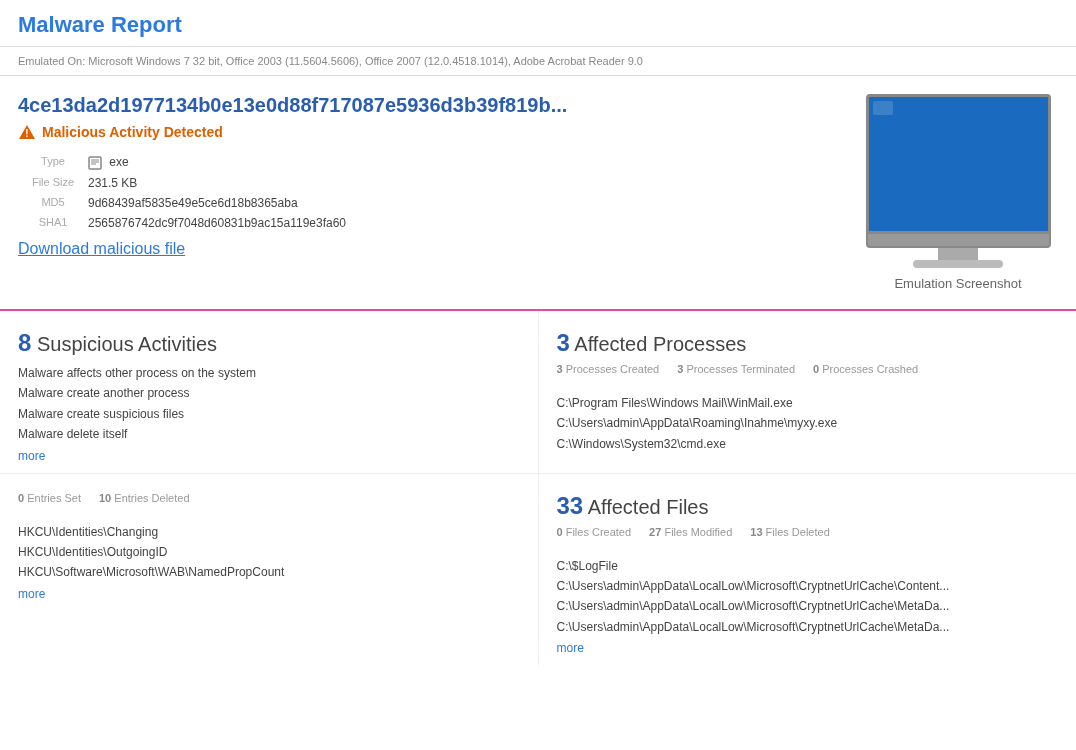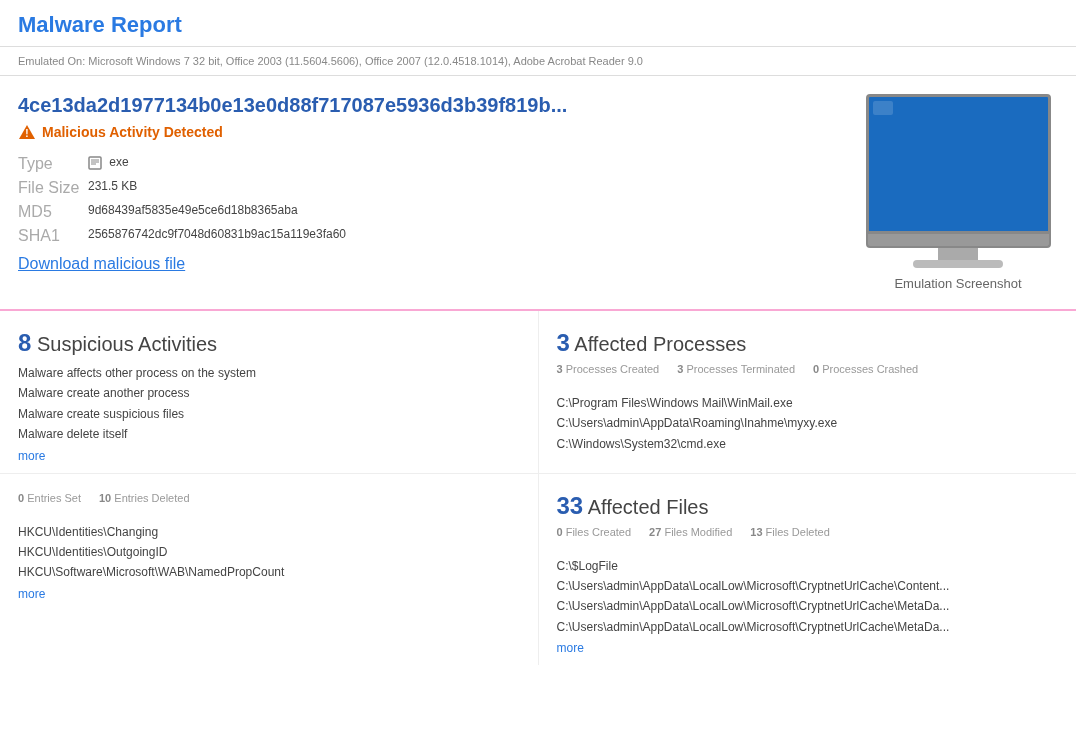--- a/index.html
+++ b/index.html
@@ -21,21 +21,21 @@
     }
     #emulated-on {
       padding: 8px 18px;
       font-size: 11px;
       color: #888;
       border-bottom: 1px solid #ddd;
     }
     #file-section {
       display: flex;
       padding: 18px 18px 18px 18px;
-      border-bottom: 2px solid #f9a8d4;
+      border-bottom: 2px solid #ec4899;
       align-items: flex-start;
     }
     #file-info {
       flex: 1;
     }
     #file-hash {
       font-size: 20px;
       font-weight: bold;
       color: #2a5db0;
       margin-bottom: 6px;
@@ -57,21 +57,22 @@
     .file-meta {
       display: grid;
       grid-template-columns: 70px 1fr;
       row-gap: 6px;
       font-size: 12px;
       color: #555;
       margin-bottom: 10px;
     }
     .file-meta .label {
       color: #aaa;
-      font-size: 16px;
+      font-size: 11px;
+      text-align: center;
     }
     .file-meta .value {
       color: #444;
     }
     #download-link {
       color: #2a7ae2;
       font-size: 16px;
       text-decoration: underline;
       cursor: pointer;
     }

